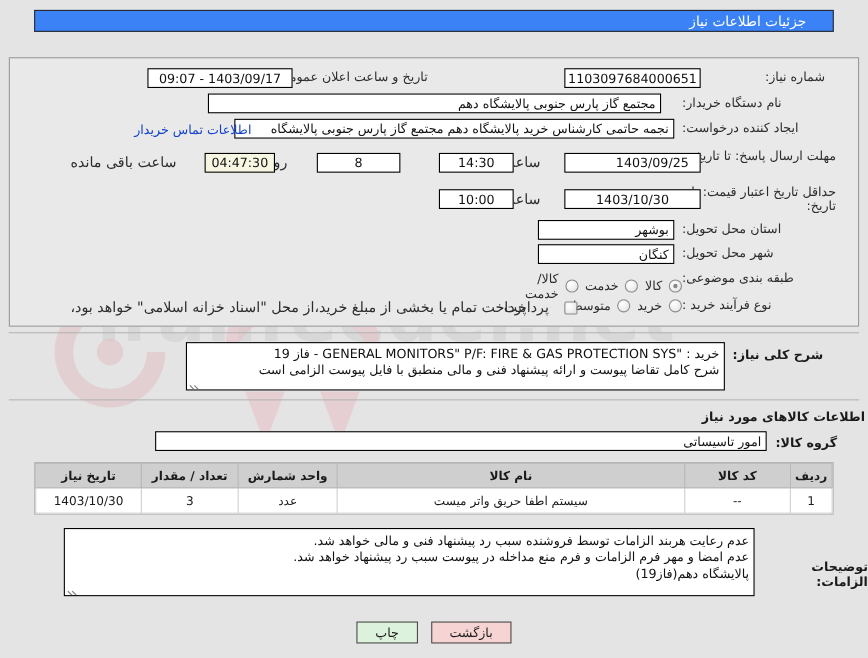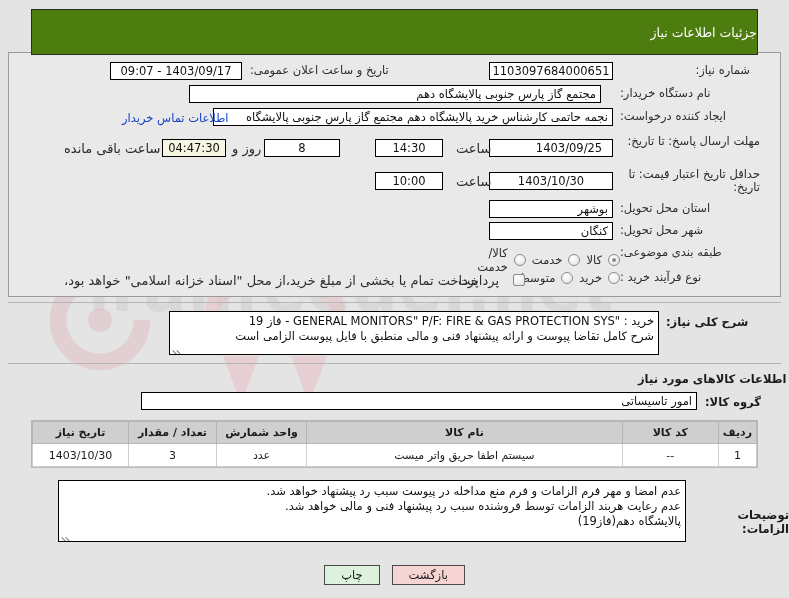--- a/index.html
+++ b/index.html
@@ -47,27 +47,27 @@
     position: absolute;
     left: 40px; top: 14px;
     width: 120px; height: 120px;
     opacity: .5;
   }
 
   
   .banner {
     position: absolute;
     left: 31px; top: 9px;
-    width: 727px; height: 46px;
-    background: #4d7c0f;
+    width: 727px; height: 20px;
+    background: #3b82f6;
     border: 1px solid #2a2a2a;
     display: flex;
     align-items: center;
     justify-content: flex-start;
-    padding: 0 0;
+    padding: 0 24px;
     z-index: 3;
   }
   .banner-title {
     color: #ffffff;
     font-size: 12.5px;
     font-weight: normal;
   }
 
   
   .panel {
@@ -98,21 +98,21 @@
     background: #ffffff;
     border: 1px solid #000000;
     height: 18px;
     font-size: 11.5px;
     color: #111;
     display: flex;
     align-items: center;
     padding: 0 4px;
     font-family: "DejaVu Sans", sans-serif;
   }
-  .fld.center { justify-content: center; }
+  .fld.center { justify-content: center; margin-left: 24px; }
   .fld.right  { justify-content: flex-start; }
   .fld.highlight { background: #f7f6e2; }
 
   .small-txt { font-size: 13px; color: #2d2d2d; }
 
   .link {
     color: #1342c8;
     font-size: 11.5px;
     text-decoration: none;
     cursor: pointer;
@@ -402,22 +402,22 @@
           <td>عدد</td>
           <td class="ltr">3</td>
           <td class="ltr">1403/10/30</td>
         </tr>
       </tbody>
     </table>
   </div>
 
   <div class="sec-head" style="left:692px; top:508px;">توضیحات الزامات:</div>
   <div class="tbox" style="position:absolute; left:58px; top:480px; width:628px; height:62px; z-index:4; padding-top:3px;">
+    <span class="tline">عدم رعایت هربند الزامات توسط فروشنده سبب رد پیشنهاد فنی و مالی خواهد شد.</span>
     <span class="tline">عدم امضا و مهر فرم الزامات و فرم منع مداخله در پیوست سبب رد پیشنهاد خواهد شد.</span>
-    <span class="tline">عدم رعایت هربند الزامات توسط فروشنده سبب رد پیشنهاد فنی و مالی خواهد شد.</span>
     <span class="tline">پالایشگاه دهم(فاز19)</span>
     <span class="grip"></span>
   </div>
 
   <div class="btnbar">
     <div class="btn btn-back">بازگشت</div>
     <div class="btn btn-print">چاپ</div>
   </div>
 
 </div>

